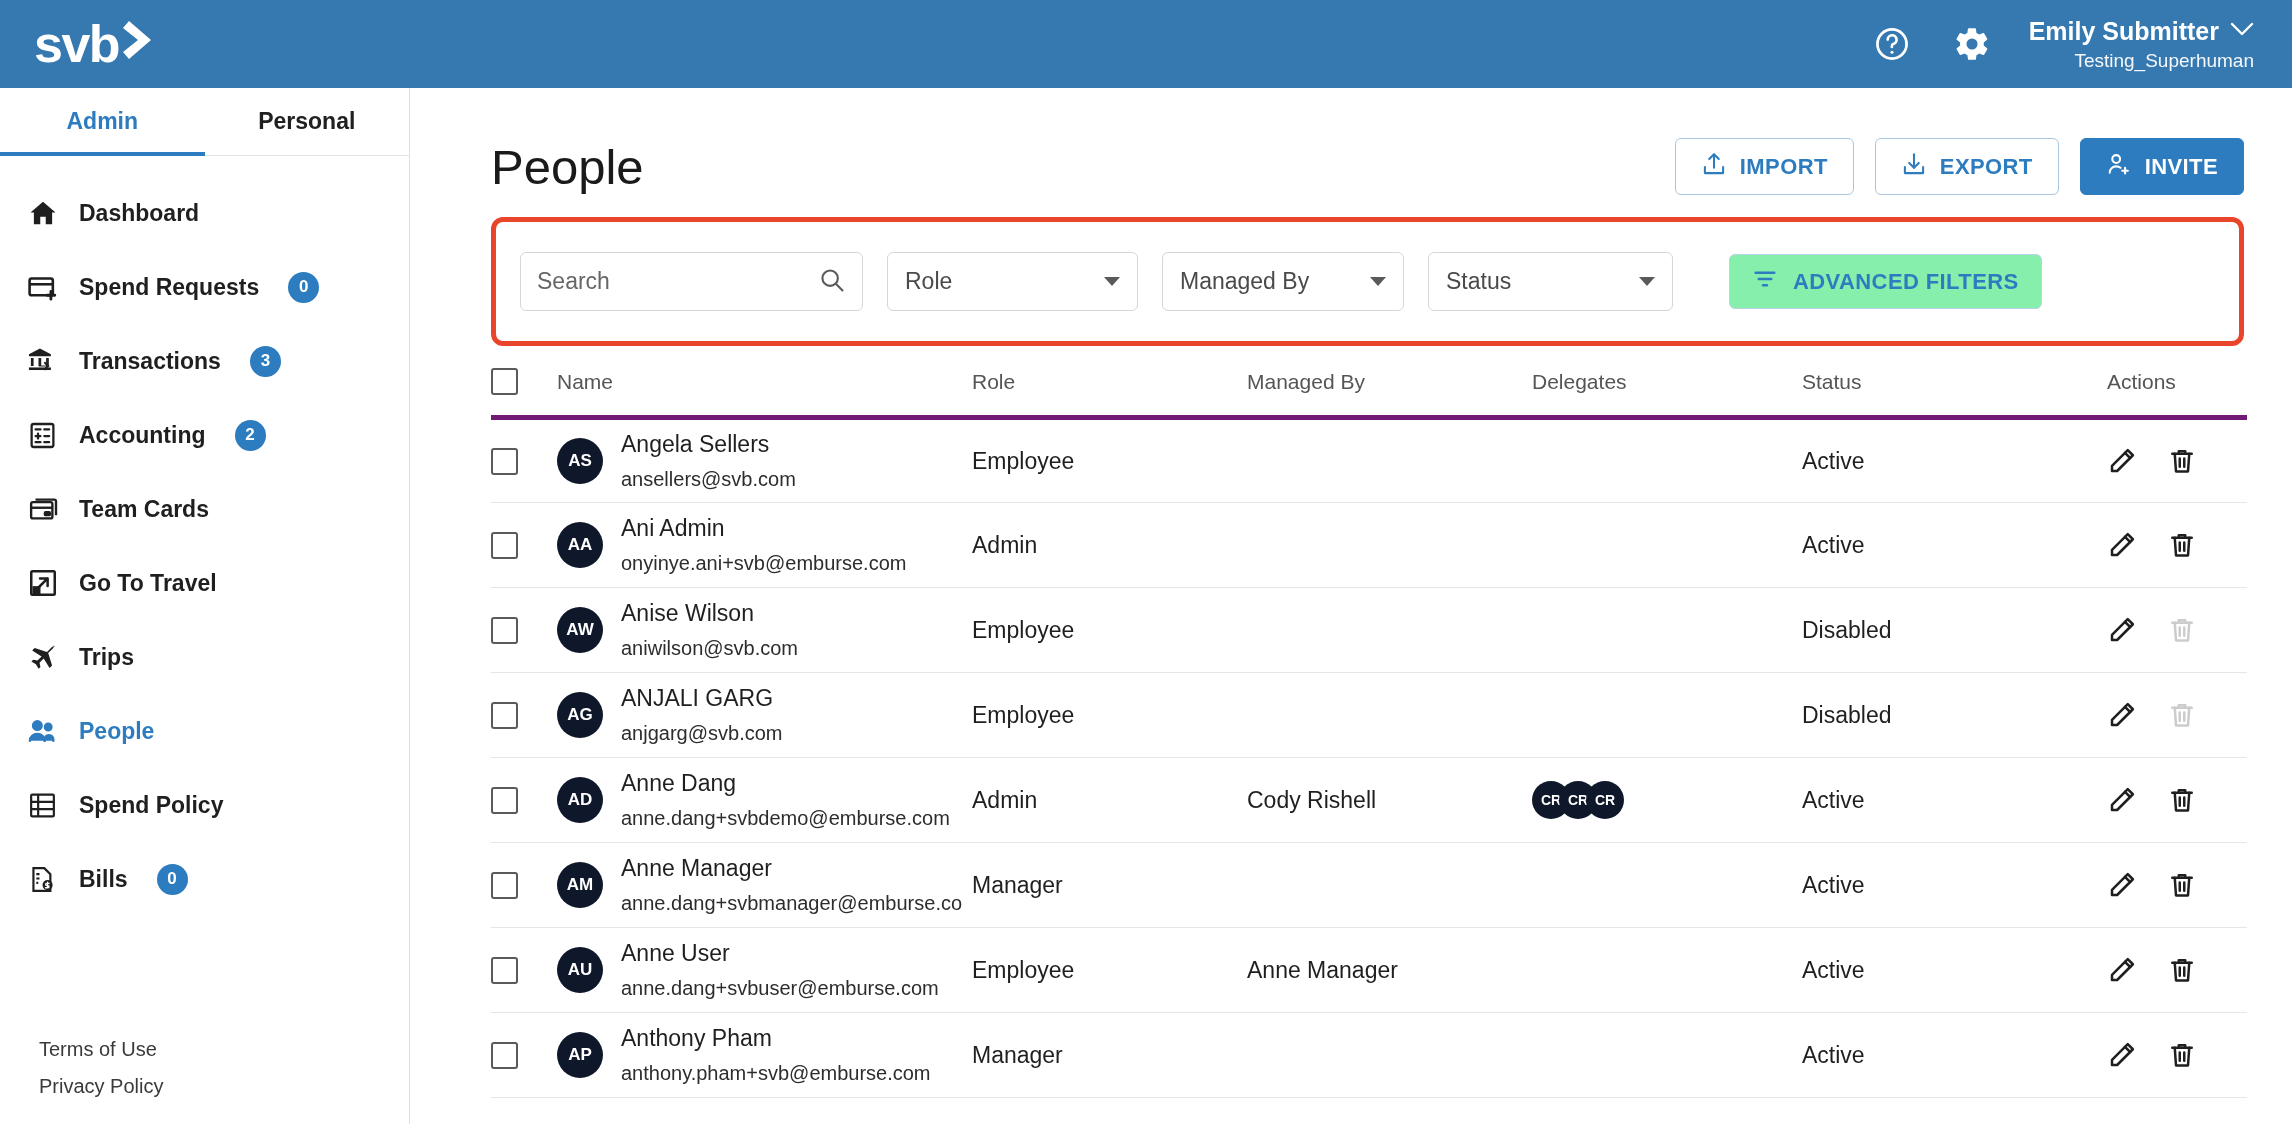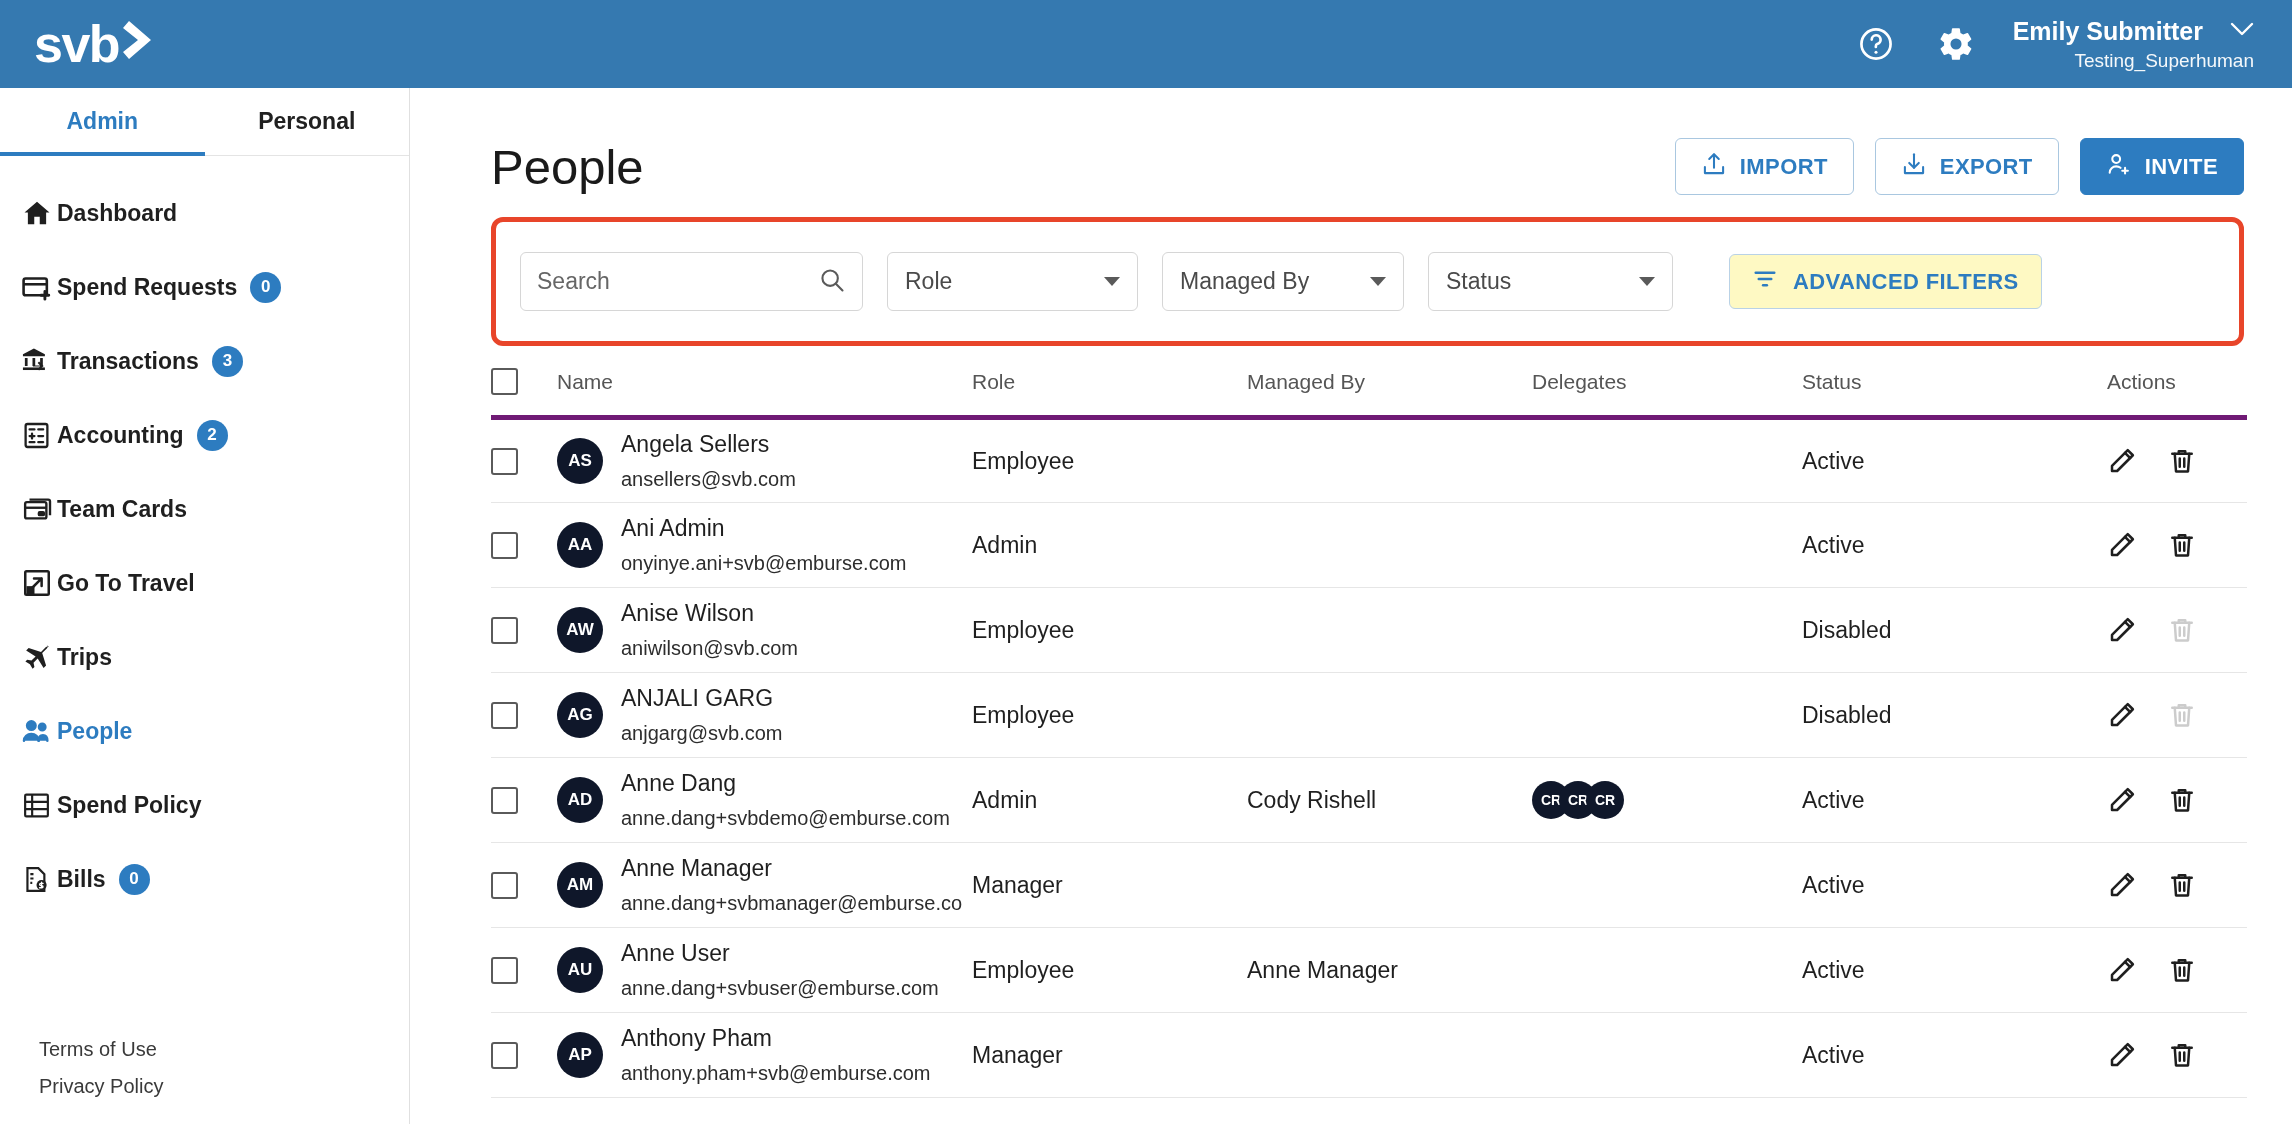--- a/index.html
+++ b/index.html
@@ -35,21 +35,21 @@
   }
   .ic-btn {
     width: 46px; height: 46px;
     display: flex; align-items: center; justify-content: center;
     cursor: pointer;
   }
   .user-block {
     display: flex; flex-direction: column; align-items: flex-end;
     color: #ffffff; cursor: pointer; line-height: 1.25;
   }
-  .user-row { display: flex; align-items: center; gap: 27px; }
+  .user-row { display: flex; align-items: center; gap: 11px; }
   .user-name { font-size: 25px; font-weight: 600; }
   .user-org { font-size: 19px; font-weight: 400; opacity: .95; margin-top: 2px; }
 
   
   .sidebar {
     position: absolute; top: 88px; left: 0;
     width: 410px; height: 1036px;
     background: #ffffff;
     border-right: 1px solid #e0e0e0;
   }
@@ -63,21 +63,21 @@
     cursor: pointer; position: relative;
   }
   .tab.active { color: #2d7cc0; }
   .tab.active::after {
     content: ""; position: absolute; left: 0; right: 0; bottom: -1px;
     height: 4px; background: #2d7cc0;
   }
   .nav { padding-top: 20px; }
   .nav-item {
     display: flex; align-items: center;
-    height: 74px; padding-left: 20px; gap: 4px;
+    height: 74px; padding-left: 26px; gap: 20px;
     cursor: pointer; color: #1f1f1f;
   }
   .nav-item .label { font-size: 23px; font-weight: 600; white-space: nowrap; }
   .nav-item.active .label { color: #2d7cc0; }
   .nav-item.active svg path,
   .nav-item.active svg circle,
   .nav-item.active svg rect { fill: #2d7cc0; }
   .nav-ic { width: 33px; display: flex; align-items: center; justify-content: center; flex: 0 0 33px; }
   .badge {
     background: #2d7cc0; color: #fff;
@@ -153,21 +153,21 @@
   .select.w-status { width: 245px; }
   .caret {
     width: 0; height: 0; margin-left: 14px;
     border-left: 8px solid transparent; border-right: 8px solid transparent;
     border-top: 9px solid #5a5a5a;
   }
   .adv-btn {
     margin-left: 32px;
     display: inline-flex; align-items: center; gap: 15px;
     height: 55px; padding: 0 22px;
-    border: 1px solid #b9d2e6; border-radius: 6px; background: #fef9c3;
+    border: 1px solid #b9d2e6; border-radius: 6px; background: #86efac;
     color: #2d7cc0; font-size: 22px; font-weight: 600; letter-spacing: .4px;
     cursor: pointer; white-space: nowrap;
   }
 
   
   table.people { width: 100%; border-collapse: collapse; table-layout: fixed; }
   table.people th {
     text-align: left; font-size: 21px; font-weight: 400; color: #555;
     padding: 22px 0 20px 0;
     border-bottom: 5px solid #701a75;

